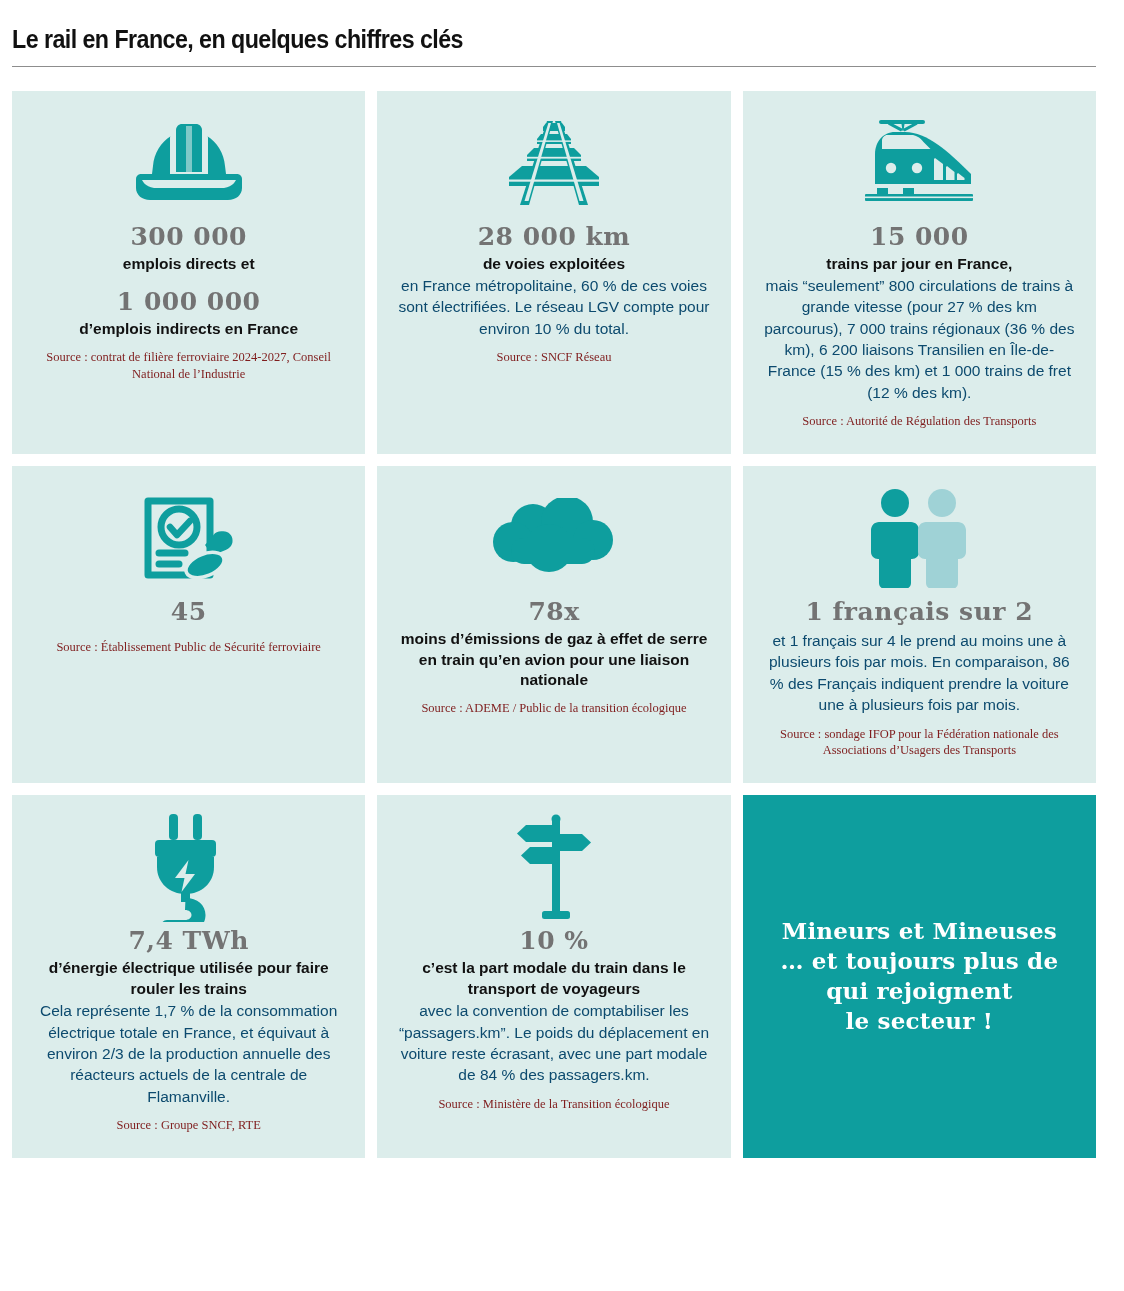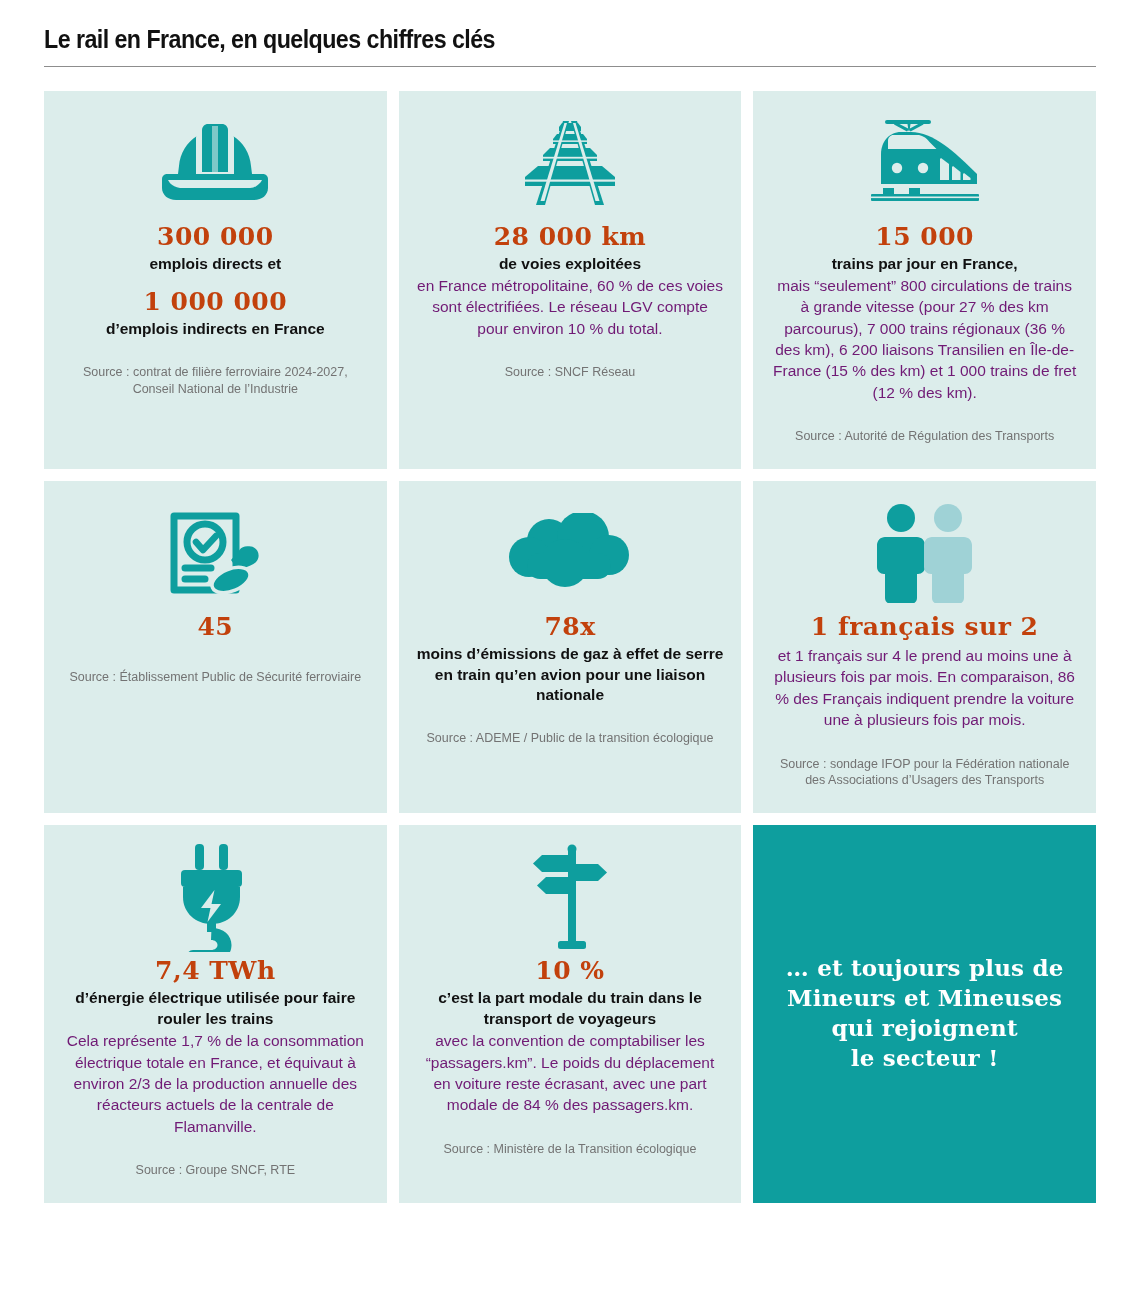--- a/index.html
+++ b/index.html
@@ -6,21 +6,21 @@
   body{
     width:1124px;
     background:#ffffff;
     font-family:"Liberation Sans", sans-serif;
     -webkit-font-smoothing:antialiased;
   }
   .page{
     width:1124px;
     min-height:1291px;
     box-sizing:border-box;
-    padding:0 28px 30px 44px;
+    padding:0 28px 30px 12px;
     background:#ffffff;
   }
 
   
   .header{
     padding-top:26px;
   }
   .title{
     font-size:25px;
     font-weight:bold;
@@ -64,43 +64,44 @@
     align-items:center;
     justify-content:center;
     margin-bottom:10px;
   }
   .icon-wrap svg{display:block;}
 
   .big{
     font-family:"DejaVu Serif", serif;
     font-weight:bold;
     font-size:25px;
-    color:#c2410c;
+    color:#737373;
     letter-spacing:0.5px;
     line-height:1.12;
     margin-bottom:3px;
   }
   .lead{
     font-size:15.5px;
     font-weight:bold;
     color:#111111;
     line-height:1.32;
     margin-bottom:0;
   }
   .body{
     font-size:15.5px;
-    color:#701a75;
+    color:#0c4a6e;
     line-height:1.38;
     margin-top:1px;
   }
   .src{
     font-size:12.5px;
-    color:#737373;
+    color:#7f1d1d;
     line-height:1.35;
-    margin-top:25px;
+    margin-top:10px;
+    font-family:Liberation Serif, serif;
   }
   .accent-text{
     font-family:"DejaVu Serif", serif;
     font-weight:bold;
     font-size:23px;
     color:#ffffff;
     line-height:1.3;
     letter-spacing:0.2px;
   }
   .spacer{height:14px;}
@@ -290,20 +291,20 @@
           </g>
         </svg>
       </div>
       <div class="big">10 %</div>
       <div class="lead">c’est la part modale du train dans le transport de voyageurs</div>
       <div class="body">avec la convention de comptabiliser les “passagers.km”. Le poids du déplacement en voiture reste écrasant, avec une part modale de 84 % des passagers.km.</div>
       <div class="src">Source : Ministère de la Transition écologique</div>
     </div>
 
     <div class="card accent">
+      <div class="accent-text">Mineurs et Mineuses</div>
       <div class="accent-text">… et toujours plus de</div>
-      <div class="accent-text">Mineurs et Mineuses</div>
       <div class="accent-text">qui rejoignent</div>
       <div class="accent-text">le secteur !</div>
     </div>
 
   </div>
 </div>
 
 </body></html>

